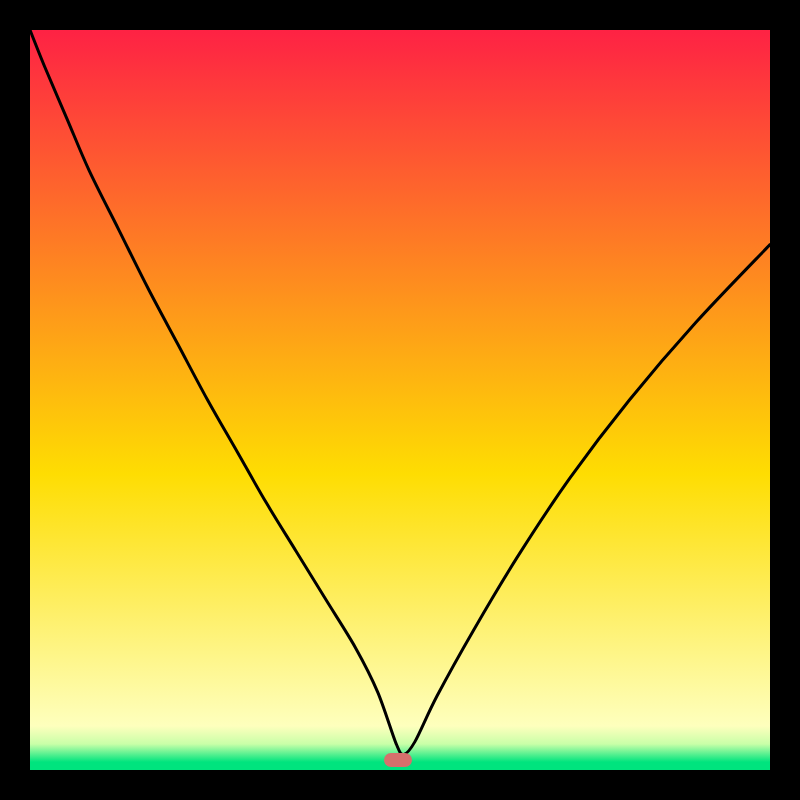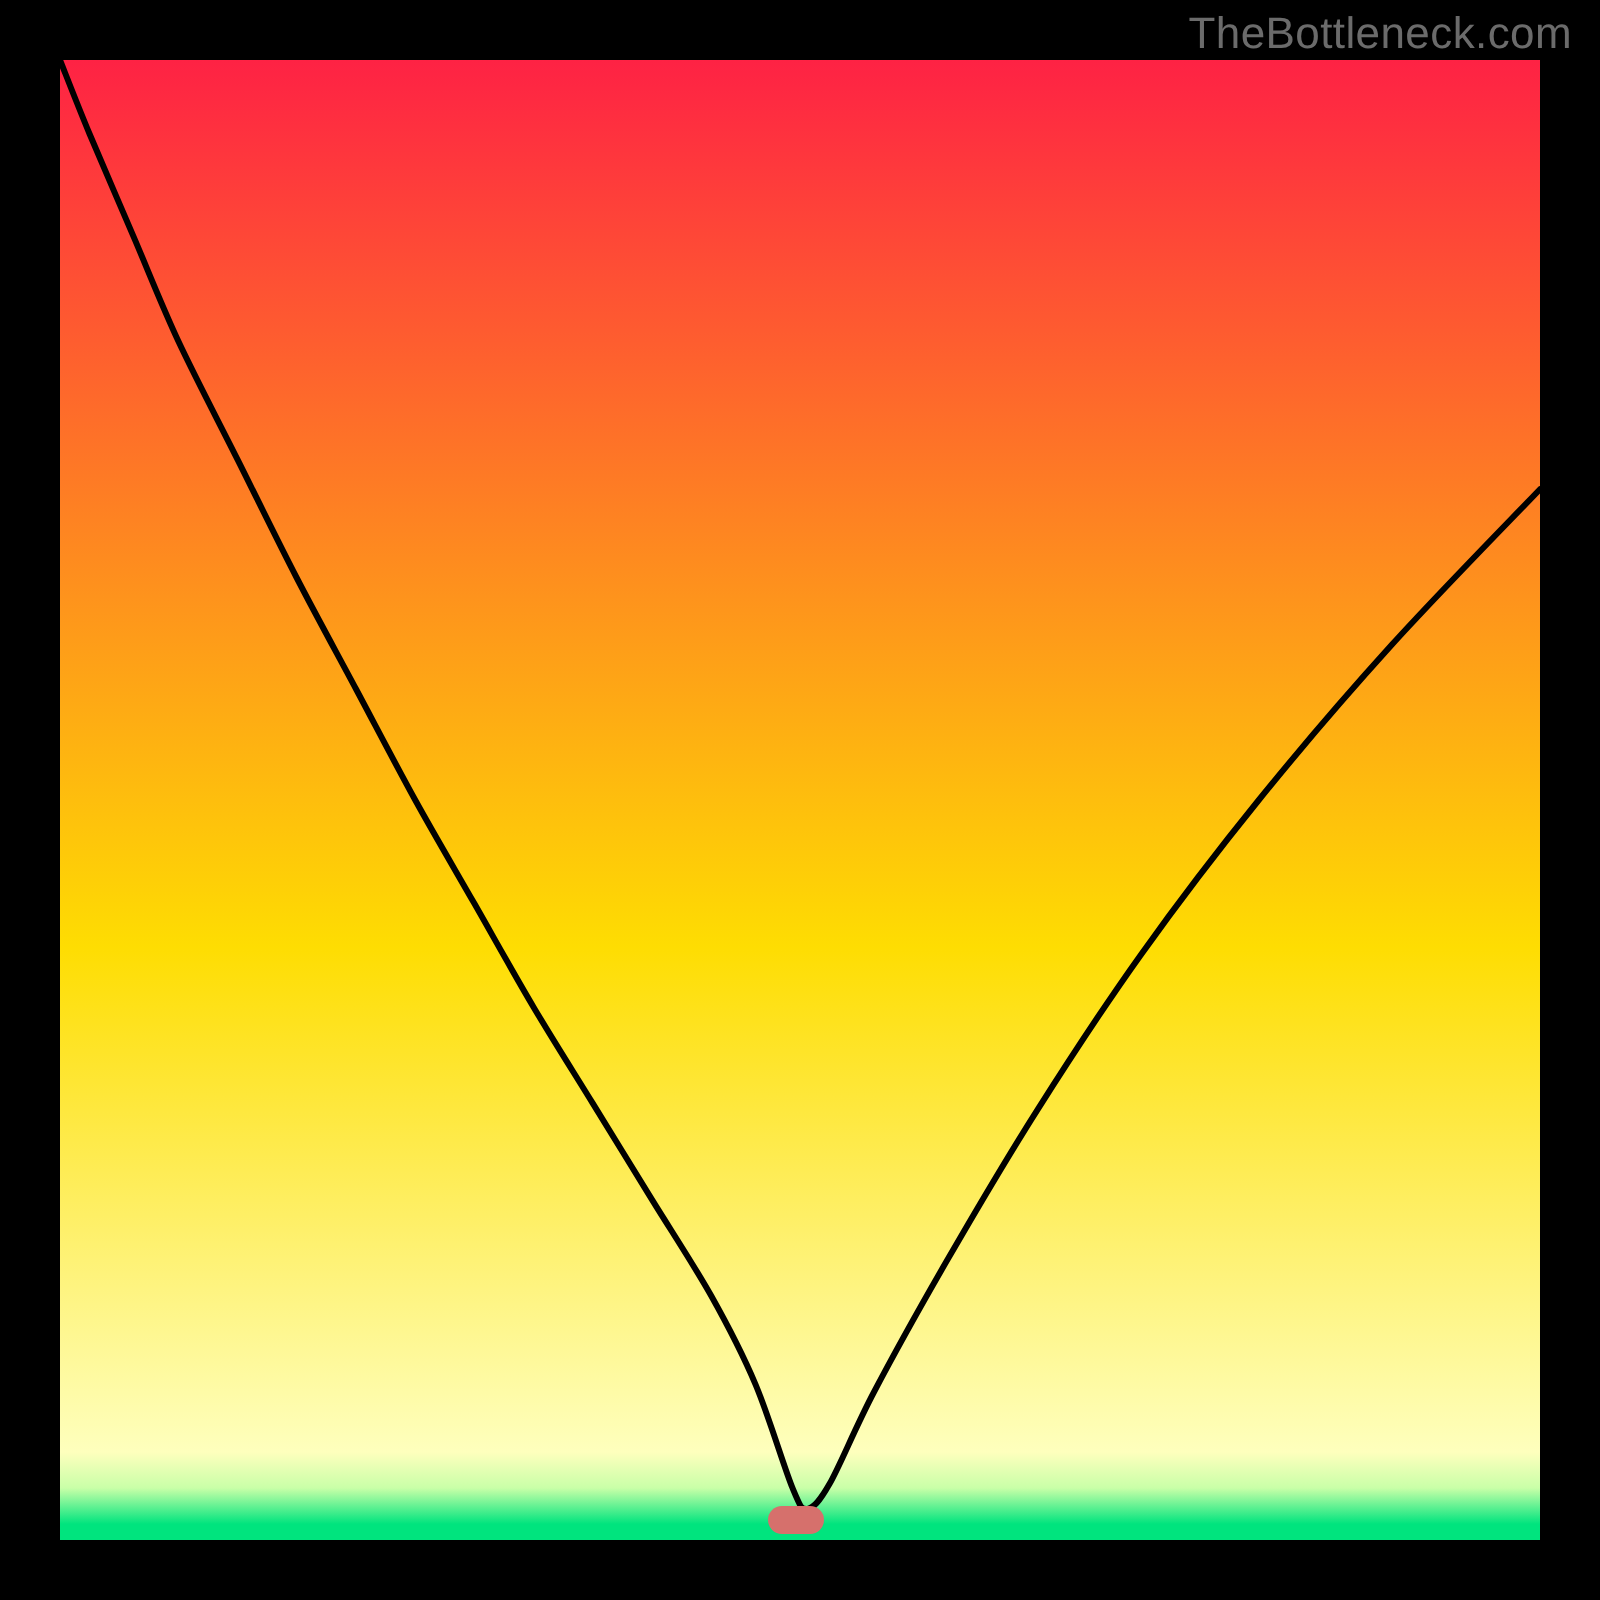--- a/index.html
+++ b/index.html
@@ -48,21 +48,20 @@
     background: #d6706c;
     border-radius: 9px;
     z-index: 2;
   }
 </style>
 </head>
 <body>
 
 <div class="frame">
 
-  <div class="watermark">TheBottleneck.com</div>
 
   <div class="plot-area" id="plot-area" style="left: 30px; top: 30px; width: 740px; height: 740px;">
 
     <div class="gradient-layer" id="gradient-main" style="top: 0px; height: 696.34px; background: linear-gradient(rgb(254, 34, 68) 0%, rgb(254, 221, 2) 63.762%, rgb(254, 255, 189) 100%);"></div>
     <div class="gradient-layer" id="gradient-pale" style="top: 696.34px; height: 35.52px; background: linear-gradient(rgb(254, 255, 189), rgb(201, 255, 168), rgb(0, 228, 126));"></div>
     <div class="gradient-layer" id="gradient-green" style="top: 731.86px; height: 8.14px; background: rgb(0, 228, 126);"></div>
 
     <svg class="svg-layer" id="curve-svg" preserveAspectRatio="none" viewBox="0 0 740 740">
       <path id="curve-path" fill="none" stroke="#000" stroke-width="3" stroke-linecap="round" stroke-linejoin="round" d="M 0.00 0.00 C 2.37 5.92, 8.88 22.79, 14.80 37.00 C 20.72 51.21, 29.90 72.22, 37.00 88.80 C 44.10 105.38, 50.91 122.84, 59.20 140.60 C 67.49 158.36, 79.33 180.86, 88.80 199.80 C 98.27 218.74, 108.93 240.65, 118.40 259.00 C 127.87 277.35, 138.53 296.74, 148.00 314.50 C 157.47 332.26, 168.13 352.83, 177.60 370.00 C 187.07 387.17, 197.73 405.22, 207.20 421.80 C 216.67 438.38, 227.33 457.62, 236.80 473.60 C 246.27 489.58, 256.93 506.31, 266.40 521.70 C 275.87 537.09, 286.53 554.41, 296.00 569.80 C 305.47 585.19, 317.31 603.10, 325.60 617.90 C 333.89 632.70, 341.29 646.91, 347.80 662.30 C 354.31 677.69, 362.16 704.15, 366.30 714.10 C 370.44 724.05, 370.74 724.82, 373.70 724.46 C 376.66 724.10, 379.47 721.23, 384.80 711.88 C 390.13 702.53, 397.53 684.00, 407.00 666.00 C 416.47 648.00, 430.98 621.90, 444.00 599.40 C 457.02 576.90, 473.01 549.67, 488.40 525.40 C 503.79 501.13, 522.44 472.56, 540.20 447.70 C 557.96 422.84, 579.27 394.86, 599.40 370.00 C 619.53 345.14, 643.50 317.16, 666.00 292.30 C 688.50 267.44, 728.16 227.03, 740.00 214.60"></path>
     </svg>

